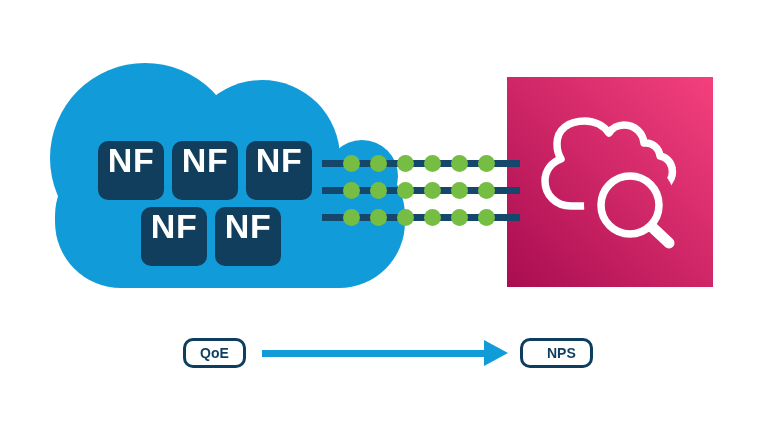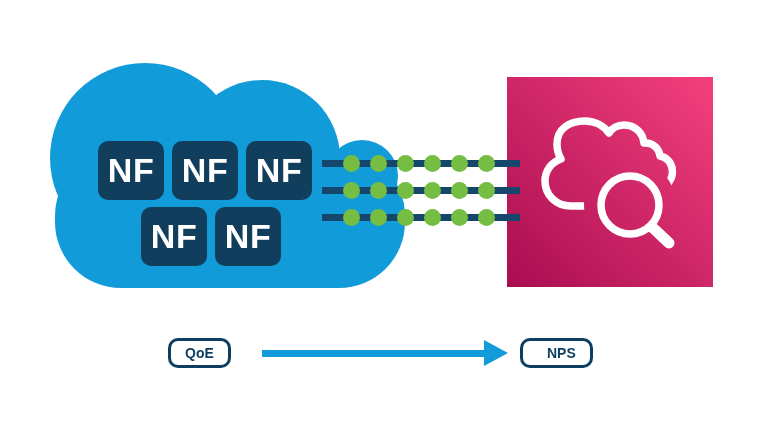--- a/index.html
+++ b/index.html
@@ -18,21 +18,21 @@
   .cloud-c2 { left: 184px; top: 80px;  width: 156px; height: 156px; border-radius: 50%; }
   .cloud-c3 { left: 326px; top: 140px; width: 72px;  height: 72px;  border-radius: 50%; }
   .cloud-base { left: 55px; top: 150px; width: 350px; height: 138px; border-radius: 66px; }
 
   
   .nf-box {
     position: absolute;
     width: 66px; height: 59px;
     background: #113e5c;
     border-radius: 10px;
-    display: flex; align-items: center; justify-content: center;
+    display: flex; justify-content: center;
     color: #ffffff;
     font-size: 34px;
     font-weight: bold;
     letter-spacing: 0.5px;
     z-index: 3;
   }
   .nf-1 { left: 98px;  top: 141px; }
   .nf-2 { left: 172px; top: 141px; }
   .nf-3 { left: 246px; top: 141px; }
   .nf-4 { left: 141px; top: 207px; }
@@ -75,21 +75,21 @@
     height: 24px;
     padding: 0 14px;
     border: 3px solid #0d3e5f;
     border-radius: 10px;
     background: #ffffff;
     display: flex; align-items: center; justify-content: center;
     color: #0d3e5f;
     font-size: 14px;
     font-weight: bold;
   }
-  .qoe-badge { left: 168px; }
+  .qoe-badge { left: 183px; }
   .nps-badge { left: 520px; padding-left: 24px; }
 
   .arrow-shaft {
     position: absolute;
     left: 262px; top: 350px;
     width: 224px; height: 7px;
     background: #129bd9;
   }
   .arrow-head {
     position: absolute;

